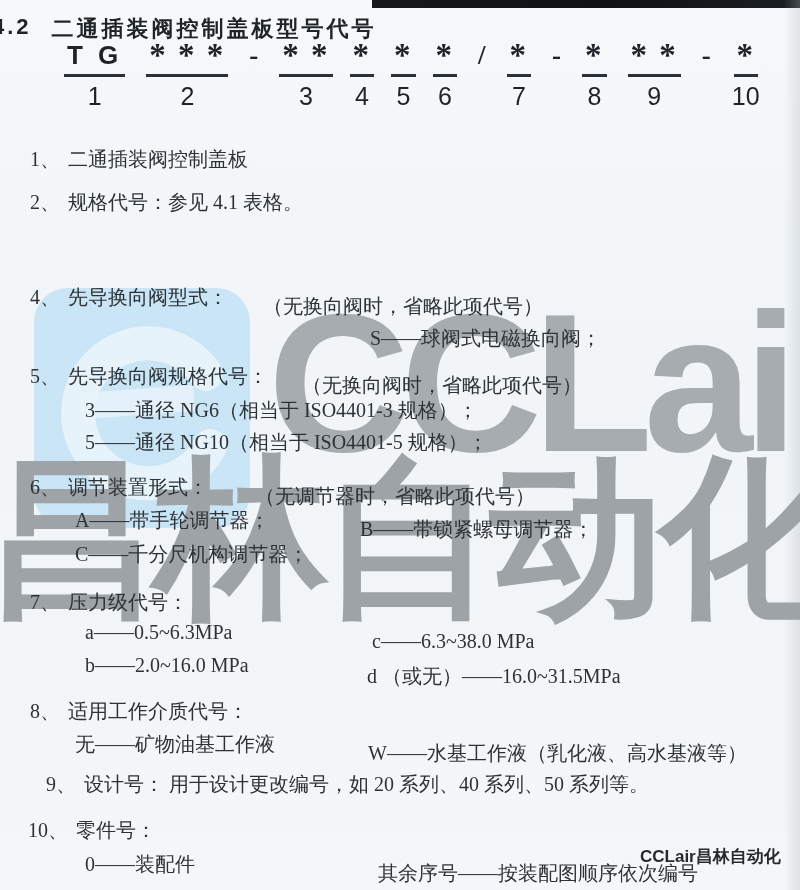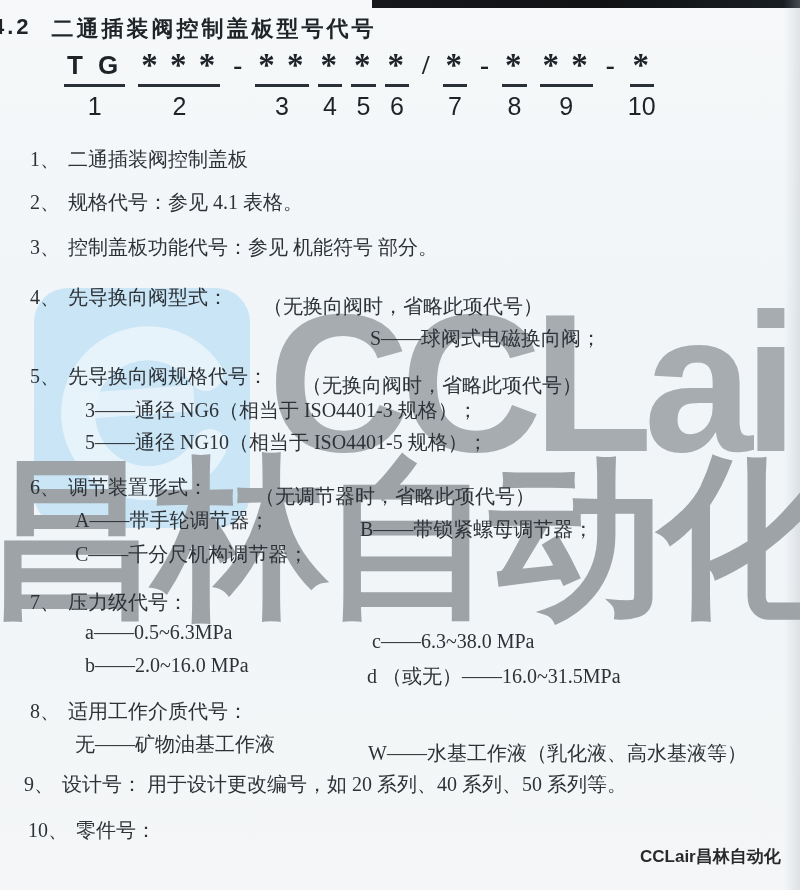--- a/index.html
+++ b/index.html
@@ -38,22 +38,22 @@
 
   
   .title {
     position:absolute; left:-8px; top:14px; z-index:3; display:flex; gap:20px;
     font-family:"Liberation Sans", sans-serif; font-weight:700;
     font-size:22px; letter-spacing:3px; color:#1f2428; white-space:nowrap;
   }
 
   
   .diagram {
-    position:absolute; left:64px; top:50px; z-index:3;
-    display:flex; align-items:flex-start; column-gap:13px; color:#23282d;text-align:center;
+    position:absolute; left:64px; top:40px; z-index:3;
+    display:flex; align-items:flex-start; column-gap:21px; color:#23282d;text-align:center;
   }
   .grp { display:flex; flex-direction:column; align-items:center; }
   .code {
     display:block; line-height:30px; height:32px; white-space:pre;
     border-bottom:3px solid #2a3038; padding:0 3px 2px 3px;
     font-weight:700; color:#1e2328;
   }
   .code-tg { font-size:26px; letter-spacing:4px; font-family:"Liberation Sans", sans-serif; }
   .code-star { font-size:33px; letter-spacing:2px; }
   .num {
@@ -136,23 +136,20 @@
   </div>
 
   <div class="line" style="left:30px; top:146px">
     <span class="lbl">1、</span><span>二通插装阀控制盖板</span>
   </div>
 
   <div class="line" style="left:30px; top:189px">
     <span class="lbl">2、</span><span>规格代号：参见 4.1 表格。</span>
   </div>
 
-  <div class="line" style="left:30px; top:234px">
-    <span class="lbl">3、</span><span>控制盖板功能代号：参见 机能符号 部分。</span>
-  </div>
 
   <div class="line" style="left:30px; top:284px">
     <span class="lbl">4、</span><span>先导换向阀型式：</span>
     <span class="abs" style="left:233px">（无换向阀时，省略此项代号）</span>
   </div>
   <div class="line" style="left:75px; top:316px">
     <span class="abs" style="left:295px">S——球阀式电磁换向阀；</span>
   </div>
 
   <div class="line" style="left:30px; top:363px">
@@ -191,23 +188,27 @@
   </div>
 
   <div class="line" style="left:30px; top:698px">
     <span class="lbl">8、</span><span>适用工作介质代号：</span>
   </div>
   <div class="line" style="left:75px; top:731px">
     <span>无——矿物油基工作液</span>
     <span class="abs" style="left:293px">W——水基工作液（乳化液、高水基液等）</span>
   </div>
 
-  <div class="line" style="left:24px; top:771px">
+  <div class="line" style="left:46px; top:771px">
     <span class="lbl">9、</span><span>设计号： 用于设计更改编号，如 20 系列、40 系列、50 系列等。</span>
   </div>
 
   <div class="line" style="left:28px; top:817px">
     <span class="lbl">10、</span><span>零件号：</span>
   </div>
+  <div class="line" style="left:85px; top:851px">
+    <span>0——装配件</span>
+    <span class="abs" style="left:293px">其余序号——按装配图顺序依次编号</span>
+  </div>
 
   <div class="wm-footer">CCLair昌林自动化</div>
 
 </div>
 
 </body></html>

